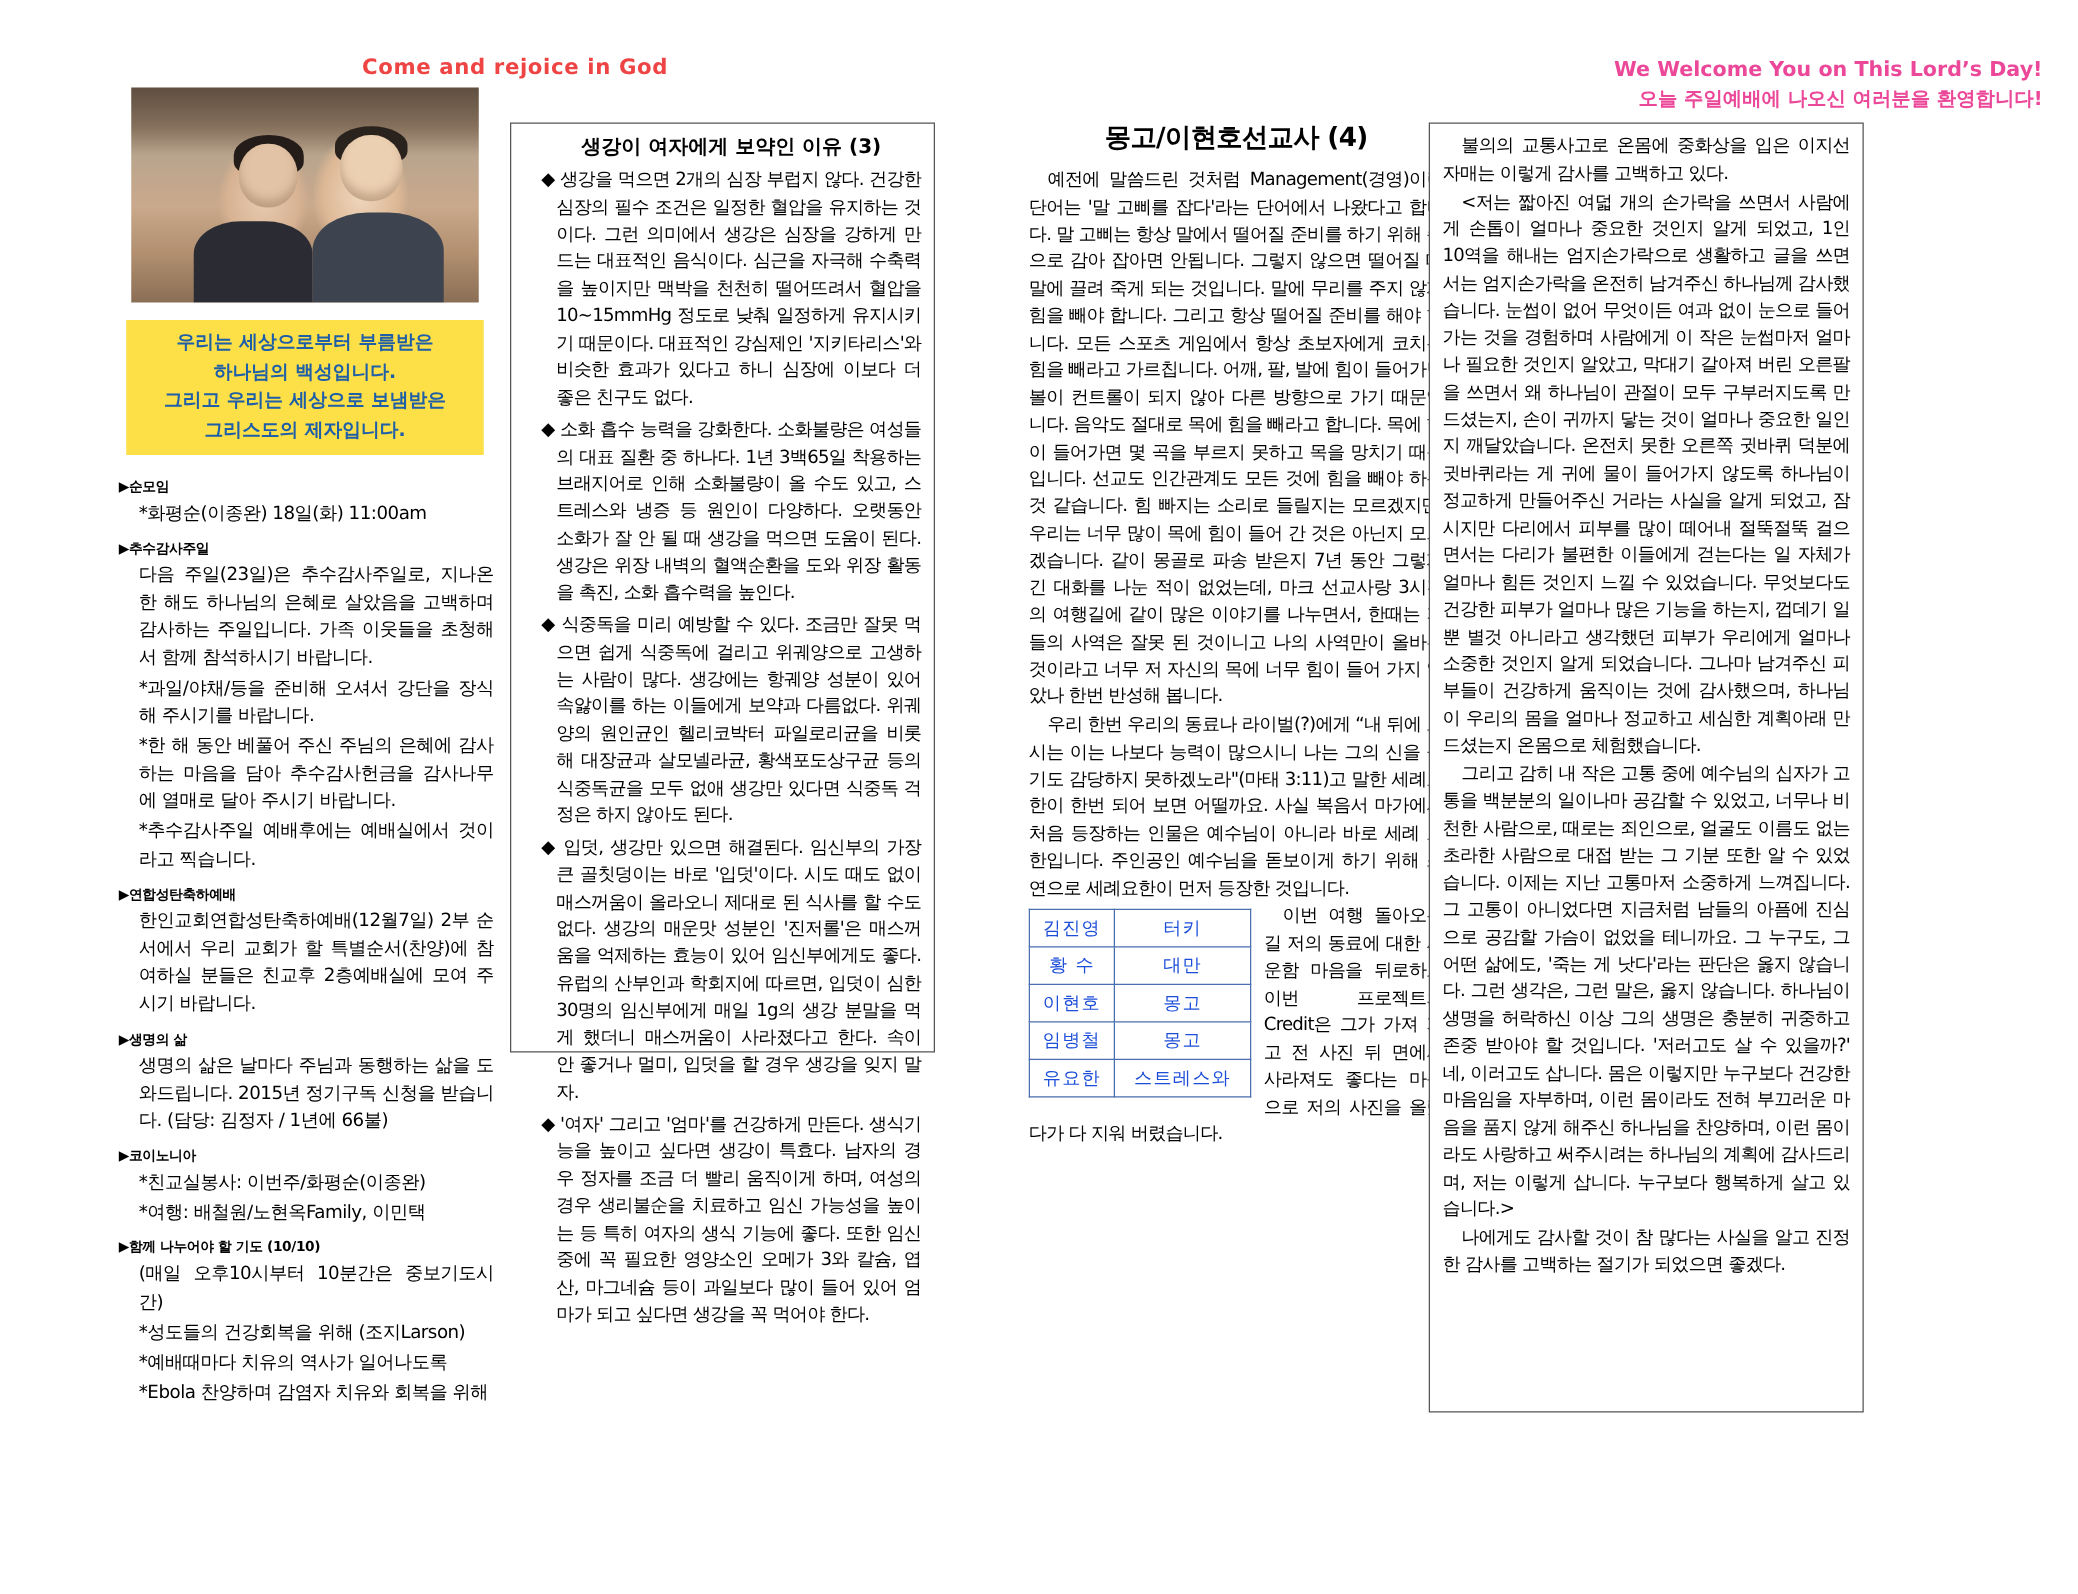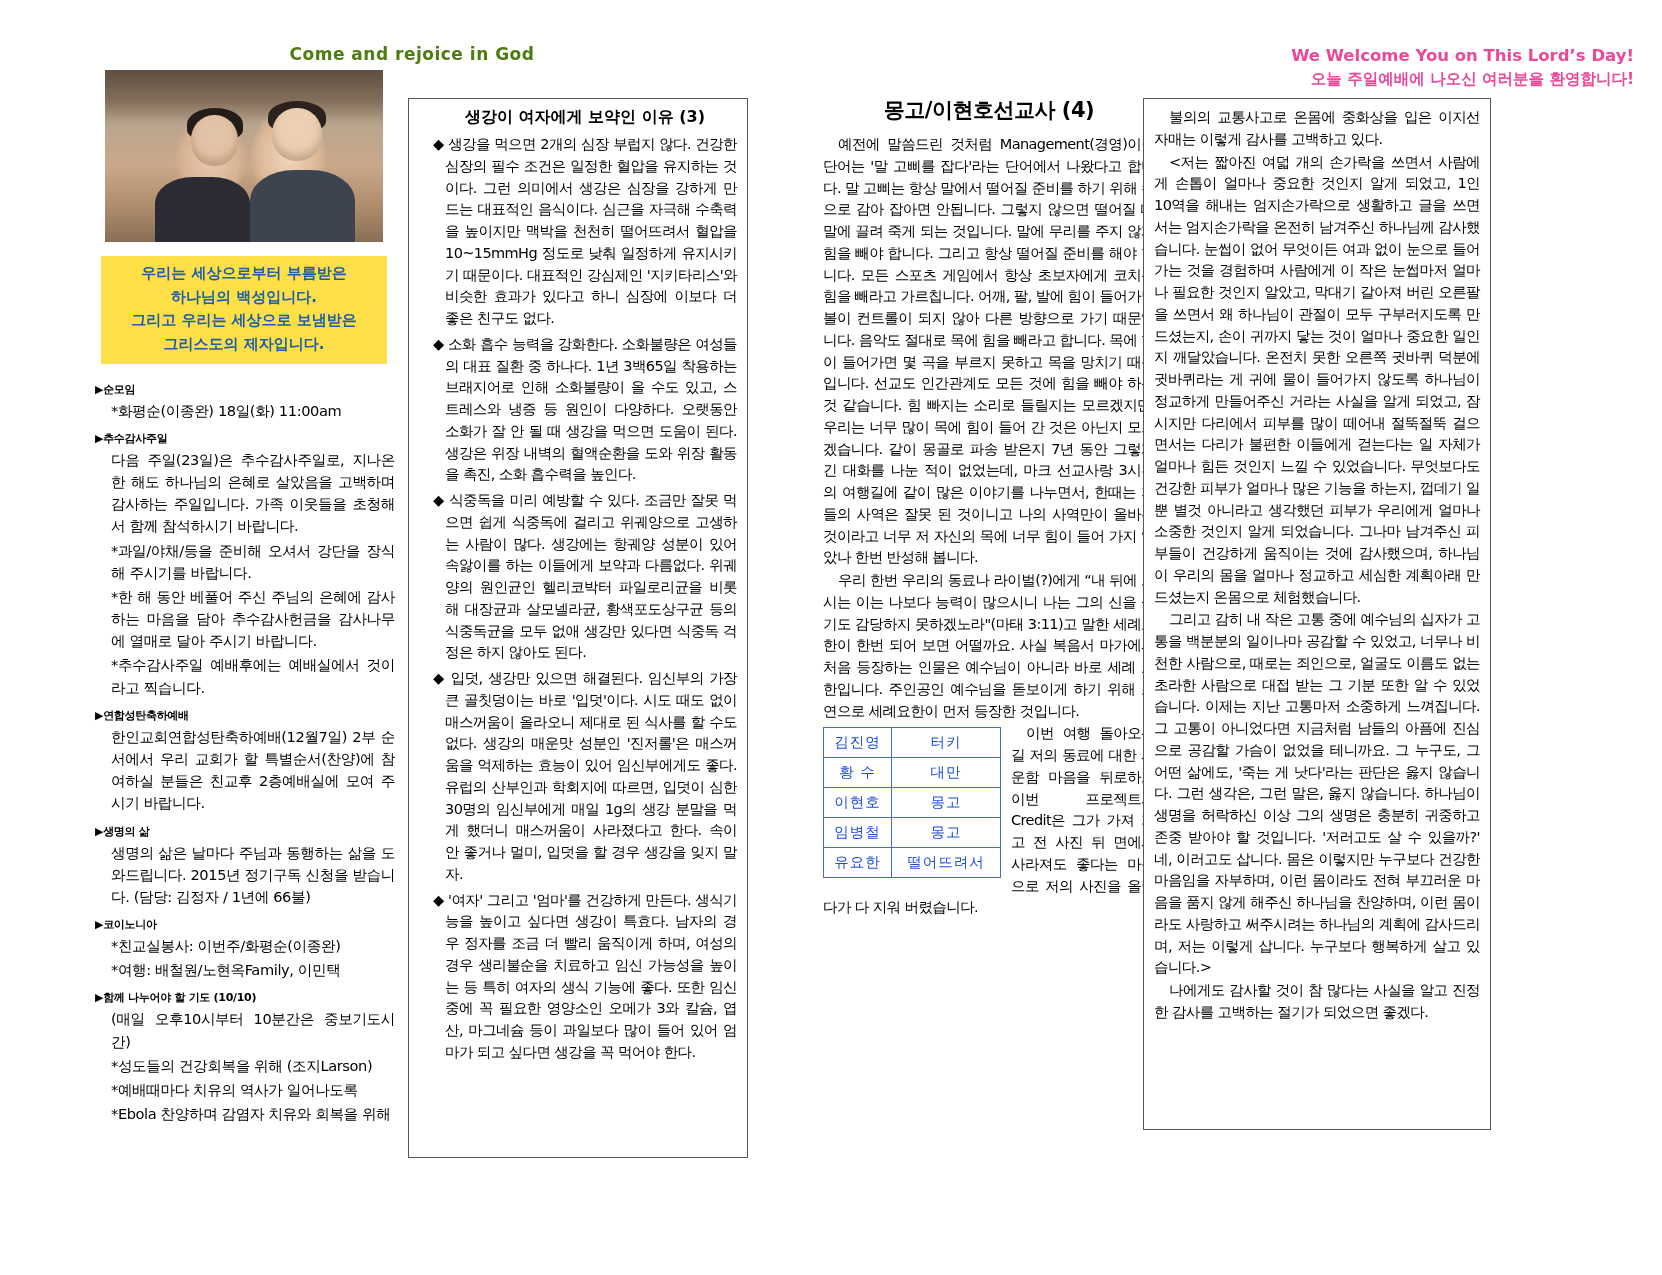--- a/index.html
+++ b/index.html
@@ -23,21 +23,21 @@
   
   .banner-left {
     position: absolute;
     left: 262px;
     top: 44px;
     width: 300px;
     text-align: center;
     font-family: "DejaVu Sans", sans-serif;
     font-size: 17px;
     font-weight: bold;
-    color: #4d7c0f;
+    color: #ef4444;
     letter-spacing: 0.5px;
   }
   .banner-right {
     position: absolute;
     right: 28px;
     top: 44px;
     width: 420px;
     text-align: right;
     color: #ec4899;
     font-size: 16.5px;
@@ -127,21 +127,21 @@
   .n-body p { margin: 0 0 2px 0; }
 
   
   .box {
     position: absolute;
     border: 1px solid #555;
     box-sizing: border-box;
     padding: 8px 10px 8px 10px;
     background: #fff;
   }
-  .box-col2 { left: 408px; top: 98px; width: 340px; height: 1060px; padding-left: 24px; }
+  .box-col2 { left: 408px; top: 98px; width: 340px; height: 744px; padding-left: 24px; }
   .box-col4 { left: 1143px; top: 98px; width: 348px; height: 1032px; }
 
   .box h2 {
     font-size: 16px;
     font-weight: bold;
     text-align: center;
     margin: 0 0 6px 0;
   }
   .box p, .col3 p {
     font-size: 14.5px;
@@ -295,21 +295,21 @@
           <tr>
             <td>이현호</td>
             <td>몽고</td>
           </tr>
           <tr>
             <td>임병철</td>
             <td>몽고</td>
           </tr>
           <tr>
             <td>유요한</td>
-            <td>떨어뜨려서</td>
+            <td>스트레스와</td>
           </tr>
         </tbody>
       </table>
       <p class="indent">이번 여행 돌아오는 길 저의 동료에 대한 서운함 마음을 뒤로하고 이번 프로젝트의 Credit은 그가 가져 가고 전 사진 뒤 면에서 사라져도 좋다는 마음으로 저의 사진을 올렸다가 다 지워 버렸습니다.</p>
     </div>
   </div>
 
   <div class="box box-col4">
     <p class="indent">불의의 교통사고로 온몸에 중화상을 입은 이지선 자매는 이렇게 감사를 고백하고 있다.</p>
     <p class="indent">&lt;저는 짧아진 여덟 개의 손가락을 쓰면서 사람에게 손톱이 얼마나 중요한 것인지 알게 되었고, 1인 10역을 해내는 엄지손가락으로 생활하고 글을 쓰면서는 엄지손가락을 온전히 남겨주신 하나님께 감사했습니다. 눈썹이 없어 무엇이든 여과 없이 눈으로 들어가는 것을 경험하며 사람에게 이 작은 눈썹마저 얼마나 필요한 것인지 알았고, 막대기 갈아져 버린 오른팔을 쓰면서 왜 하나님이 관절이 모두 구부러지도록 만드셨는지, 손이 귀까지 닿는 것이 얼마나 중요한 일인지 깨달았습니다. 온전치 못한 오른쪽 귓바퀴 덕분에 귓바퀴라는 게 귀에 물이 들어가지 않도록 하나님이 정교하게 만들어주신 거라는 사실을 알게 되었고, 잠시지만 다리에서 피부를 많이 떼어내 절뚝절뚝 걸으면서는 다리가 불편한 이들에게 걷는다는 일 자체가 얼마나 힘든 것인지 느낄 수 있었습니다. 무엇보다도 건강한 피부가 얼마나 많은 기능을 하는지, 껍데기 일 뿐 별것 아니라고 생각했던 피부가 우리에게 얼마나 소중한 것인지 알게 되었습니다. 그나마 남겨주신 피부들이 건강하게 움직이는 것에 감사했으며, 하나님이 우리의 몸을 얼마나 정교하고 세심한 계획아래 만드셨는지 온몸으로 체험했습니다.</p>

